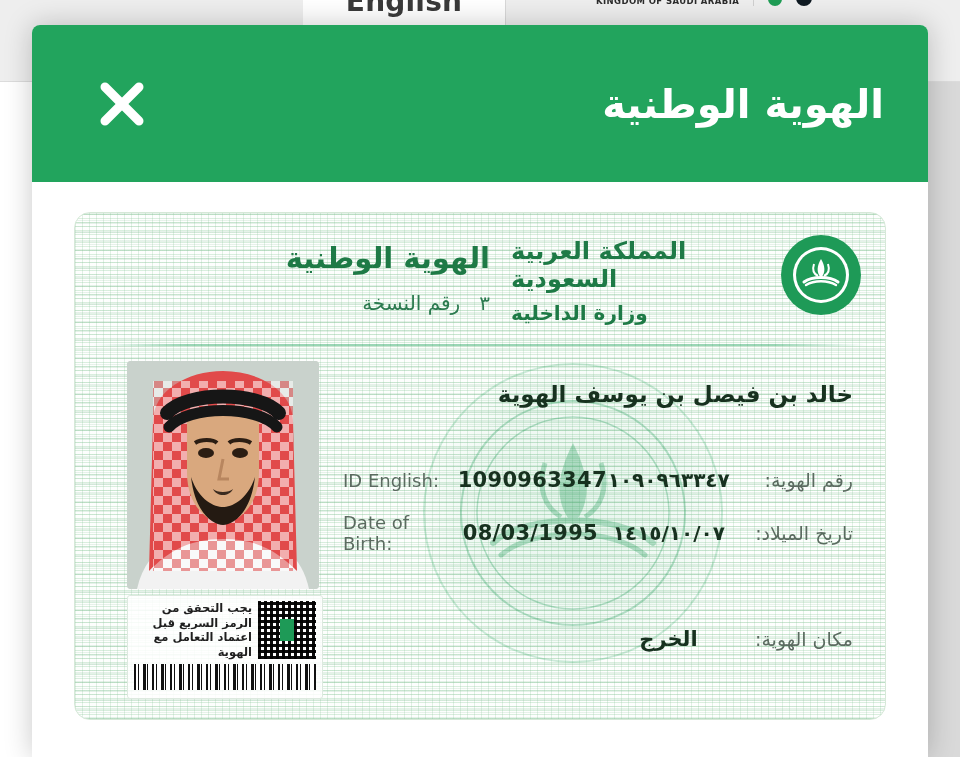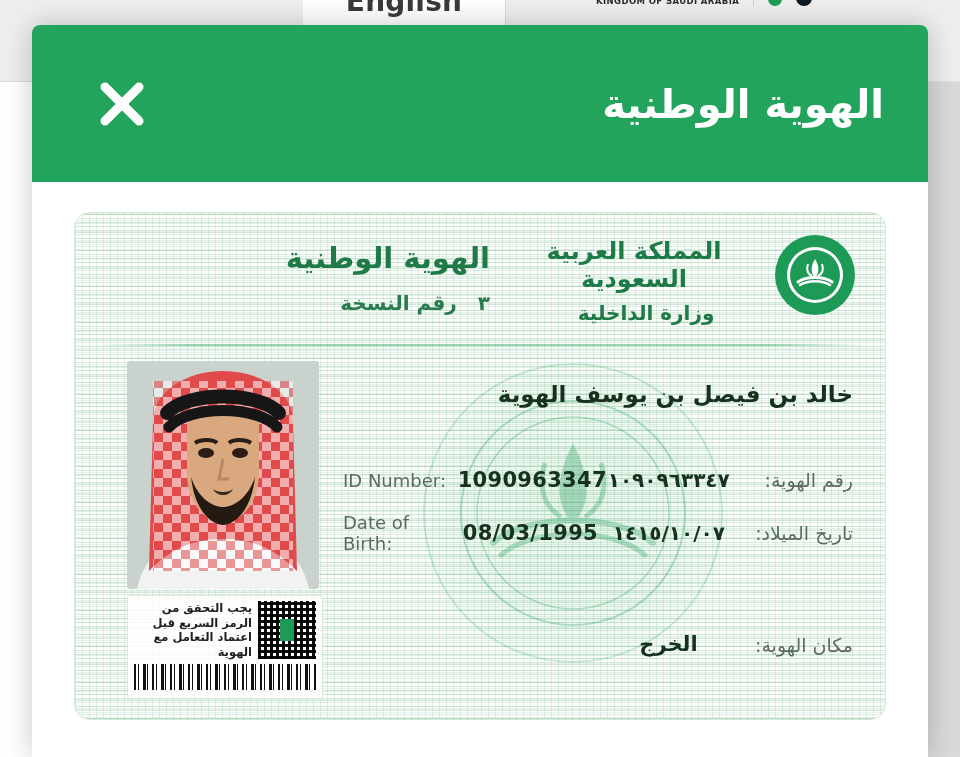--- a/index.html
+++ b/index.html
@@ -184,29 +184,29 @@
     font-weight: bold;
     color: #1e7a46;
     direction: rtl;
     letter-spacing: 0.5px;
   }
   .card-copy-no {
     position: absolute;
     right: 395px;
     top: 78px;
     font-size: 20px;
-    font-weight: bold;
+    font-weight: normal;
     color: #2b7a4f;
     direction: rtl;
   }
   .ministry-block {
     position: absolute;
-    right: 30px;
+    right: 24px;
     top: 24px;
-    text-align: center;
+    text-align: left;
     direction: rtl;
     width: 350px;
   }
   .kingdom-ar {
     font-size: 24px;
     font-weight: bold;
     color: #1e7a46;
     letter-spacing: 0.5px;
     margin-right: 92px;
   }
@@ -330,21 +330,21 @@
   .frow {
     position: absolute;
     left: 0; right: 8px;
     height: 34px;
     display: flex;
     align-items: center;
   }
   .frow.r1 { top: 100px; }
   .frow.r2 { top: 153px; }
   .frow.r3 { top: 206px; }
-  .frow.r4 { top: 259px; align-items: flex-end; }
+  .frow.r4 { top: 259px; }
 
   .lbl-en {
     width: 168px;
     font-size: 18px;
     color: #5b6b60;
     text-align: left;
   }
   .val-en {
     flex: 0 0 auto;
     min-width: 150px;
@@ -491,21 +491,21 @@
             <div class="qr-code"></div>
             <div class="qr-note">يجب التحقق من الرمز السريع قبل اعتماد التعامل مع الهوية</div>
           </div>
           <div class="barcode"></div>
         </div>
 
         <div class="fields">
           <div class="name-ar">خالد بن فيصل بن يوسف الهوية</div>
 
           <div class="frow r1">
-            <span class="lbl-en">ID Number:</span>
+            <span class="lbl-en">ID English:</span>
             <span class="val-en">1090963347</span>
             <span class="val-ar">١٠٩٠٩٦٣٣٤٧</span>
             <span class="lbl-ar">رقم الهوية:</span>
           </div>
 
           <div class="frow r2">
             <span class="lbl-en">Date of Birth:</span>
             <span class="val-en">08/03/1995</span>
             <span class="val-ar">١٤١٥/١٠/٠٧</span>
             <span class="lbl-ar">تاريخ الميلاد:</span>

